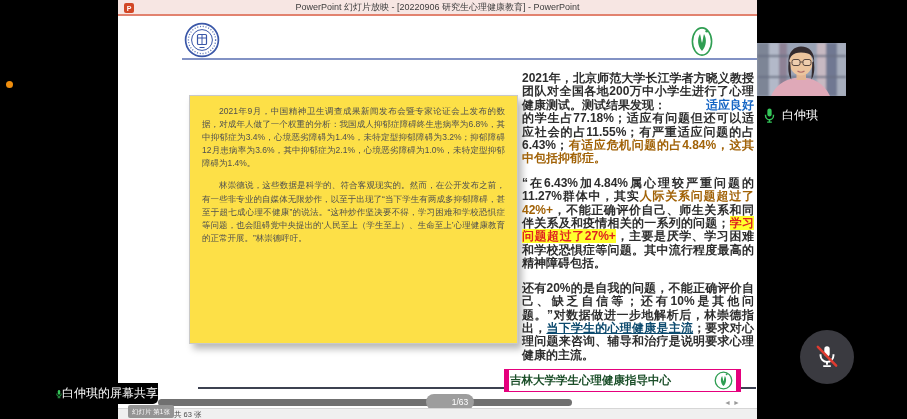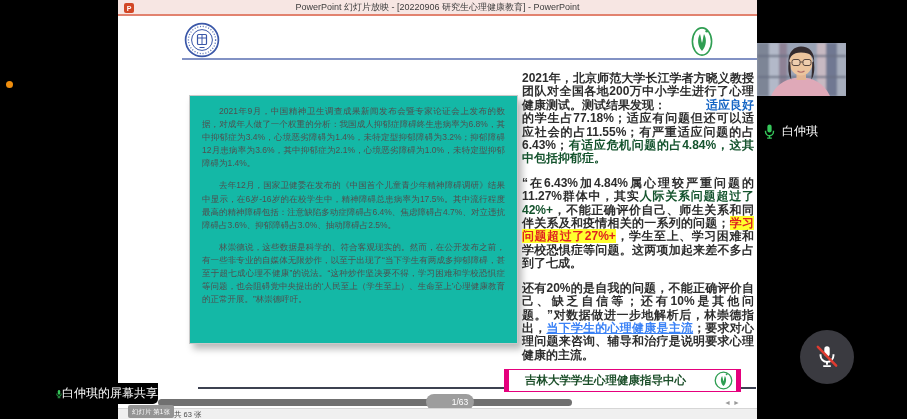--- a/index.html
+++ b/index.html
@@ -20,40 +20,40 @@
               display:flex; align-items:center; justify-content:center; }
   .title-text { width:100%; text-align:center; font-size:9px; color:#3c3c3c; }
 
   .slide { position:absolute; left:0; top:18px; width:639px; height:390px; background:#fff; overflow:hidden; }
 
   .seal { position:absolute; left:66px; top:4px; }
   .header-line { position:absolute; left:64px; top:40px; width:601px; height:2px; background:#8292c4; }
   .green-logo { position:absolute; left:573px; top:8px; }
 
   .left-box { position:absolute; left:71px; top:77px; width:329px; height:249px;
-              border:1px solid #c9c9c9; background:#14b8a6;
+              border:1px solid #c9c9c9; background:#fde047;
               box-shadow:4px 5px 7px rgba(0,0,0,.28); padding:9px 12px;
               font-size:8.5px; line-height:13.1px; color:#4f4f4f; text-align:justify; }
   .left-box p { text-indent:2em; margin-bottom:9px; }
 
   .right-col { position:absolute; left:404px; top:54px; width:232px;
                font-size:12px; line-height:13.4px; font-weight:bold; color:#2d2d2d; text-align:justify; }
   .right-col p { margin-bottom:11px; }
   .seg.n    { color:inherit; }
   .seg.blue { color:#1565c4;margin-left:40px; }
-  .seg.blueu{ color:#3b82f6; text-decoration:underline; }
-  .seg.red  { color:#14532d; }
+  .seg.blueu{ color:#0c4a6e; text-decoration:underline; }
+  .seg.red  { color:#a16207; }
   .seg.redhl{ color:#e02420; background:#ffff2e; }
 
   .motto { position:absolute; left:86px; top:356px; font-size:11px; font-weight:bold;
            color:#1f8040; letter-spacing:1.5px; }
   .motto-rule { position:absolute; left:80px; top:369px; width:558px; height:2px; background:#3c4150; }
   .footer-box { position:absolute; left:386px; top:351px; width:237px; height:23px; background:#fff;
                 border:1px solid #e5007d; border-left:5px solid #e5007d; border-right:5px solid #e5007d;
-                display:flex; align-items:center; justify-content:space-between; padding:0 3px 0 16px; }
+                display:flex; align-items:center; justify-content:space-between; padding:0 3px 0 1px; }
   .footer-box .center-name { font-size:11.5px; font-weight:bold; color:#1c4f2a; white-space:nowrap; }
 
   .hscroll { position:absolute; left:40px; top:381px; width:414px; height:7px;
              background:#707070; border-radius:4px; }
   .pill { position:absolute; left:308px; top:376px; width:48px; height:16px; background:#9d9d9d;
           border-radius:8px; color:#fff; font-size:8.5px; display:flex; align-items:center;
           justify-content:center;padding-left:20px; }
   .scroll-arrows { position:absolute; left:606px; top:381px; font-size:7px; color:#9a9a9a; letter-spacing:2px; }
 
   .statusbar { position:absolute; left:0; top:408px; width:639px; height:11px; background:#f0f0f0;
@@ -64,21 +64,21 @@
 
   
   .share-banner { position:absolute; left:0; top:383px; width:158px; height:21px; background:#000;
                   border-bottom-right-radius:5px; display:flex; align-items:center; z-index:30; }
   .share-banner svg { margin-left:56px; }
   .share-banner .share-label { color:#fff; font-size:12px; white-space:nowrap; }
 
   
   .sidebar { position:absolute; left:757px; top:0; width:150px; height:419px; background:#000; }
   .webcam { position:absolute; left:0; top:43px; width:89px; height:53px; overflow:hidden; background:#9aa3b5; }
-  .name-row { position:absolute; left:7px; top:107px; display:flex; align-items:center; gap:7px;margin-top:16px; }
+  .name-row { position:absolute; left:7px; top:107px; display:flex; align-items:center; gap:7px; }
   .name-row .pname { color:#fff; font-size:12px; }
   .mute-btn { position:absolute; left:43px; top:330px; width:54px; height:54px; border-radius:50%;
               background:#3a3a40; display:flex; align-items:center; justify-content:center; }
 </style>
 </head>
 <body>
 
 <div class="screen">
 
   <div class="orange-dot"></div>
@@ -107,27 +107,26 @@
       <div class="green-logo">
         <svg width="22" height="30" viewBox="0 0 22 30">
           <ellipse cx="11" cy="15.5" rx="9.6" ry="13.6" fill="none" stroke="#2f9e52" stroke-width="1.6"></ellipse>
           <path d="M11 25 C6.5 20 6 13 9 8 C10 11 10 14 11 17 C12 14 12 11 13 8 C16 13 15.5 20 11 25 Z" fill="#2f9e52"></path>
           <circle cx="15.8" cy="5.2" r="1.4" fill="#2f9e52"></circle>
         </svg>
       </div>
 
       <div class="left-box">
         <p>2021年9月，中国精神卫生调查成果新闻发布会暨专家论证会上发布的数据，对成年人做了一个权重的分析：我国成人抑郁症障碍终生患病率为6.8%，其中抑郁症为3.4%，心境恶劣障碍为1.4%，未特定型抑郁障碍为3.2%；抑郁障碍12月患病率为3.6%，其中抑郁症为2.1%，心境恶劣障碍为1.0%，未特定型抑郁障碍为1.4%。</p>
-        <p>去年12月，国家卫健委在发布的《中国首个儿童青少年精神障碍调研》结果中显示，在6岁-16岁的在校学生中，精神障碍总患病率为17.5%。其中流行程度最高的精神障碍包括：注意缺陷多动症障碍占6.4%、焦虑障碍占4.7%、对立违抗障碍占3.6%、抑郁障碍占3.0%、抽动障碍占2.5%。</p>
         <p>林崇德说，这些数据是科学的、符合客观现实的。然而，在公开发布之前，有一些非专业的自媒体无限炒作，以至于出现了“当下学生有两成多抑郁障碍，甚至于超七成心理不健康”的说法。“这种炒作坚决要不得，学习困难和学校恐惧症等问题，也会阻碍党中央提出的‘人民至上（学生至上）、生命至上’心理健康教育的正常开展。”林崇德呼吁。</p>
       </div>
 
       <div class="right-col">
         <p><span class="seg n">2021年，北京师范大学长江学者方晓义教授团队对全国各地200万中小学生进行了心理健康测试。测试结果发现：</span><span class="seg blue">适应良好</span><span class="seg n">的学生占77.18%；适应有问题但还可以适应社会的占11.55%；有严重适应问题的占6.43%；</span><span class="seg red">有适应危机问题的占4.84%，这其中包括抑郁症。</span></p>
-        <p><span class="seg n">“在6.43%加4.84%属心理较严重问题的11.27%群体中，其实</span><span class="seg red">人际关系问题超过了42%+</span><span class="seg n">，不能正确评价自己、师生关系和同伴关系及和疫情相关的一系列的问题；</span><span class="seg redhl">学习问题超过了27%+</span><span class="seg n">，学生至上、学习困难和学校恐惧症等问题。这两项加起来差不多占到了七成。</span></p>
+        <p><span class="seg n">“在6.43%加4.84%属心理较严重问题的11.27%群体中，其实</span><span class="seg red">人际关系问题超过了42%+</span><span class="seg n">，不能正确评价自己、师生关系和同伴关系及和疫情相关的一系列的问题；</span><span class="seg redhl">学习问题超过了27%+</span><span class="seg n">，主要是厌学、学习困难和学校恐惧症等问题。其中流行程度最高的精神障碍包括。</span></p>
         <p><span class="seg n">还有20%的是自我的问题，不能正确评价自己、缺乏自信等；还有10%是其他问题。”对数据做进一步地解析后，林崇德指出，</span><span class="seg blueu">当下学生的心理健康是主流</span><span class="seg n">；要求对心理问题来咨询、辅导和治疗是说明要求心理健康的主流。</span></p>
       </div>
 
       <div class="motto-rule"></div>
       <div class="footer-box">
         <span class="center-name">吉林大学学生心理健康指导中心</span>
         <svg width="19" height="19" viewBox="0 0 22 22">
           <circle cx="11" cy="11" r="9.6" fill="#fff" stroke="#2f9e52" stroke-width="1.5"></circle>
           <path d="M11 17.5 C7.5 14 7.2 9 9.4 5.8 C10.2 8 10.3 10.3 11 12.3 C11.7 10.3 11.8 8 12.6 5.8 C14.8 9 14.5 14 11 17.5 Z" fill="#2f9e52"></path>
           <circle cx="14.6" cy="3.8" r="1.1" fill="#2f9e52"></circle>

